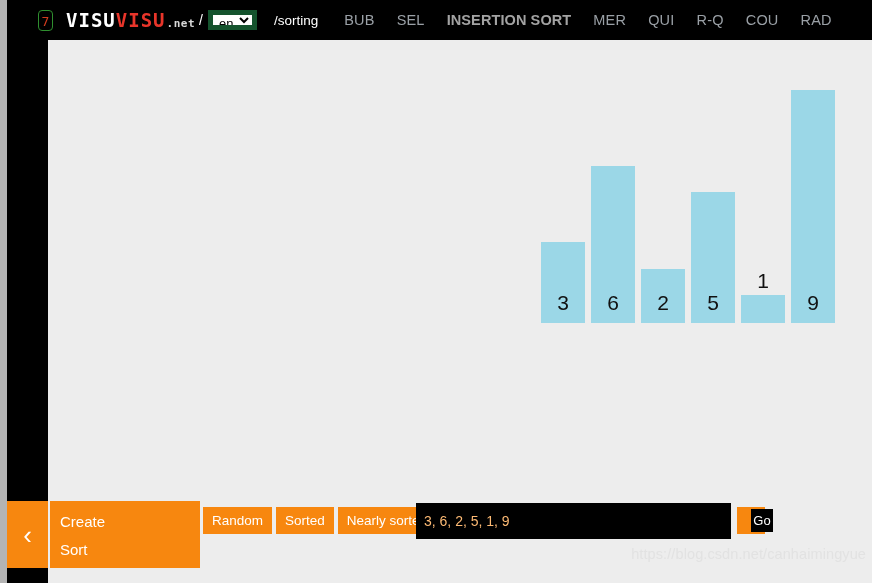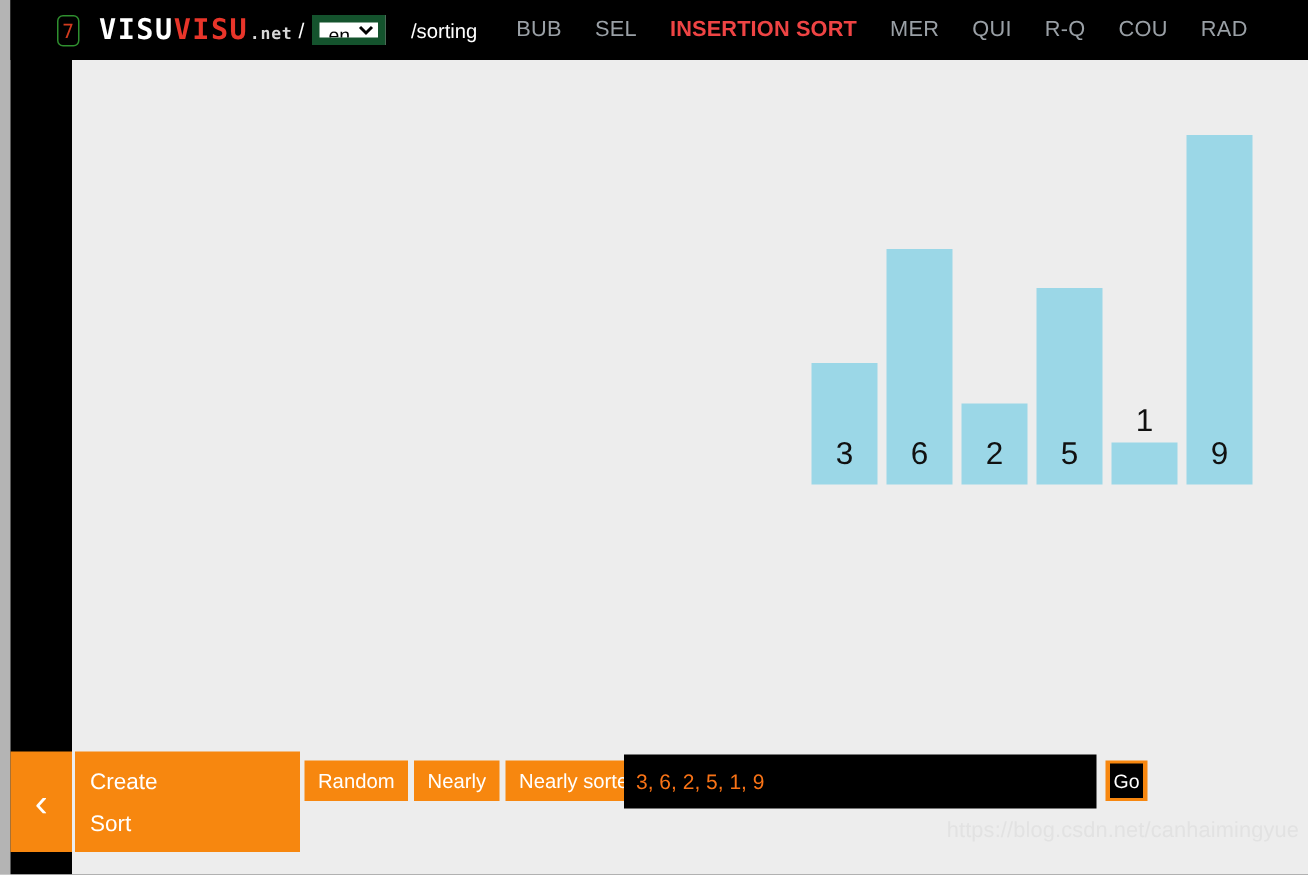--- a/index.html
+++ b/index.html
@@ -106,21 +106,21 @@
     text-decoration: underline;
   }
   .nav-link {
     color: #9aa0a6;
     font-size: 14.5px;
     letter-spacing: 0.2px;
     text-decoration: none;
     cursor: pointer;
   }
   .nav-link.active {
-    color: #ef4444;
+    color: #a3a3a3;
     font-weight: bold;
     letter-spacing: 0.1px;
   }
 
   
   .canvas {
     position: absolute;
     left: 48px; top: 40px;
     width: 824px; height: 543px;
     background: #ededed;
@@ -217,37 +217,37 @@
     background: #000000;
     display: flex;
     align-items: center;
   }
   .array-input {
     width: 100%;
     height: 36px;
     background: #000000;
     border: none;
     outline: none;
-    color: #f97316;
+    color: #fdba74;
     font-family: "Liberation Sans", sans-serif;
     font-size: 14px;
     padding: 0 8px;
     box-sizing: border-box;
   }
 
   .go-btn {
     position: absolute;
     left: 737px; top: 507px;
     width: 28px; height: 27px;
     background: #f7870f;
     cursor: pointer;
   }
   .go-btn .inner {
     position: absolute;
-    left: 3px; top: 2px;
+    left: 14px; top: 2px;
     width: 22px; height: 23px;
     background: #000000;
     color: #ffffff;
     font-size: 13px;
     line-height: 23px;
     text-align: center;
     font-family: "Liberation Sans", sans-serif;
   }
 
   
@@ -331,21 +331,21 @@
     <span class="chev">‹</span>
   </div>
 
   <div class="action-panel">
     <div class="row r1">Create</div>
     <div class="row r2">Sort</div>
   </div>
 
   <div class="mode-buttons" id="mode-buttons">
       <div class="mode-btn" style="background: rgb(247, 135, 15);">Random</div>
-      <div class="mode-btn" style="background: rgb(247, 135, 15);">Nearly</div>
+      <div class="mode-btn" style="background: rgb(247, 135, 15);">Sorted</div>
       <div class="mode-btn" style="background: rgb(247, 135, 15);">Nearly sorted</div>
     </div>
 
   <div class="input-wrap">
     <input class="array-input" type="text" value="3, 6, 2, 5, 1, 9" style="">
   </div>
 
   <div class="go-btn">
     <div class="inner">Go</div>
   </div>

